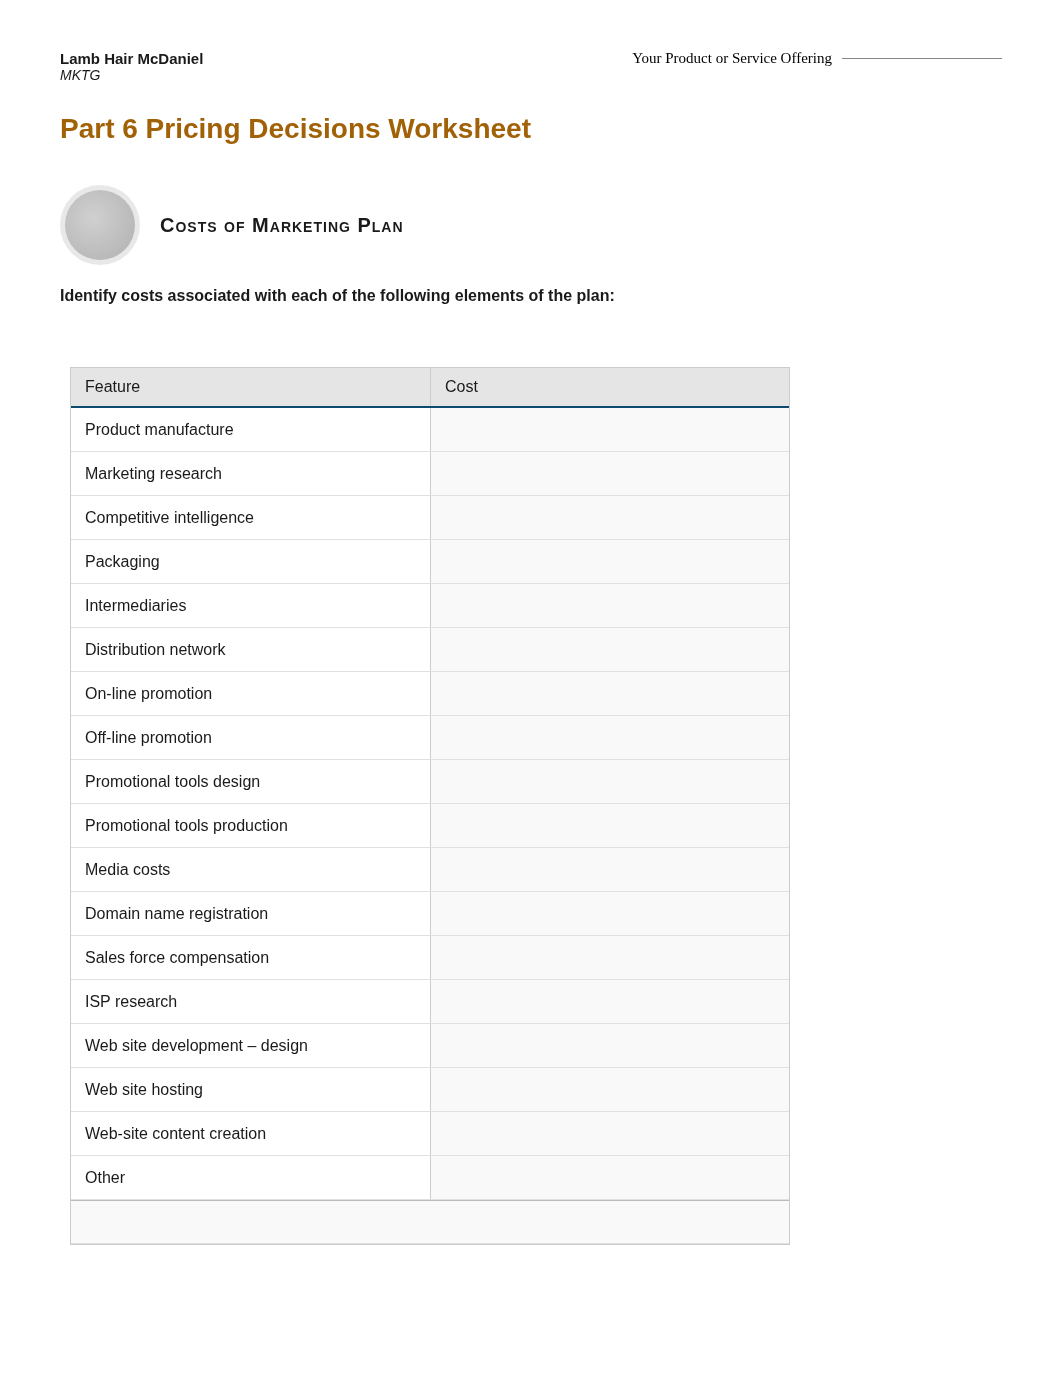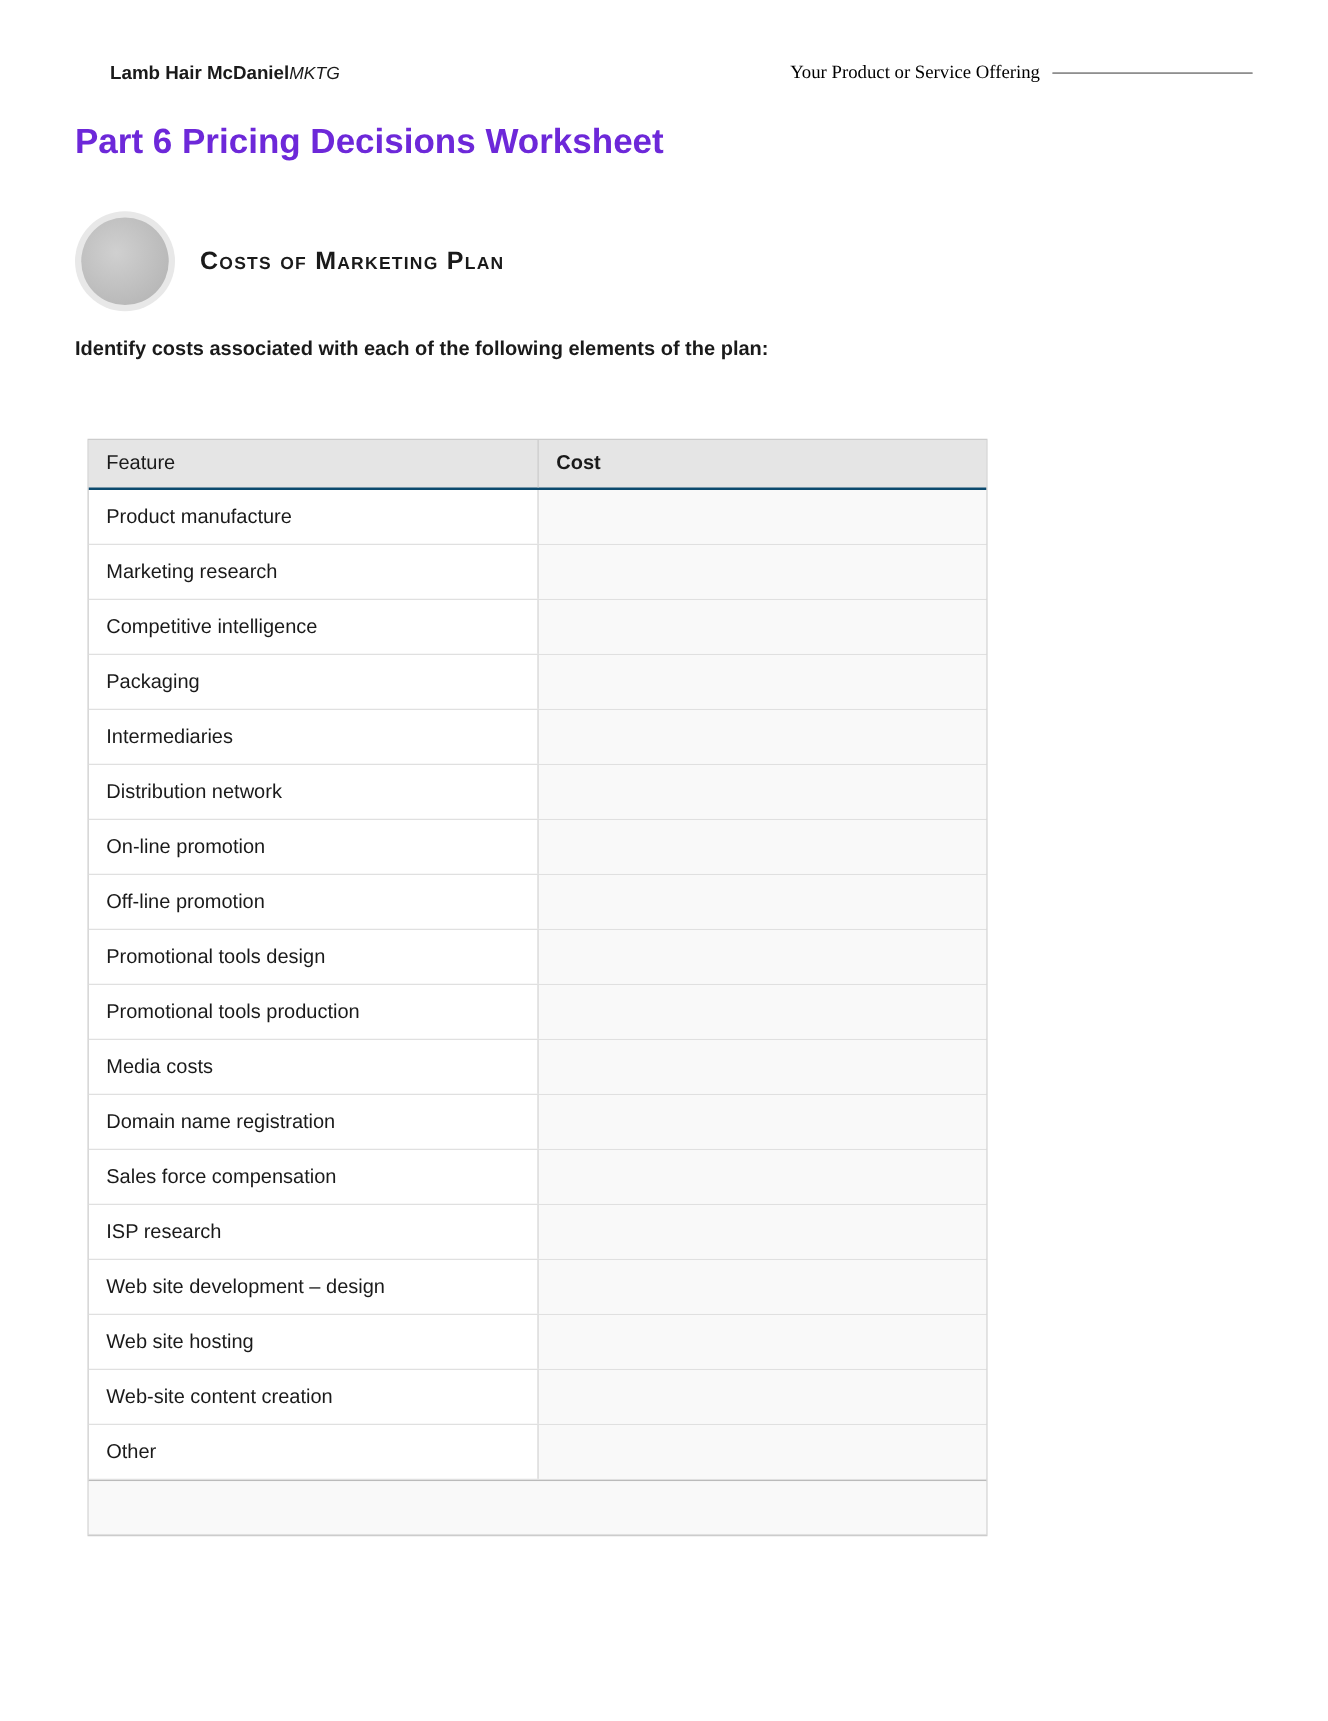--- a/index.html
+++ b/index.html
@@ -27,22 +27,21 @@
     
     .header {
       display: flex;
       justify-content: space-between;
       align-items: flex-start;
       margin-bottom: 30px;
     }
 
     .header-left {
       display: flex;
-      flex-direction: row;
-      margin-left: 28px;
+      flex-direction: column;
     }
 
     .header-title {
       font-size: 15px;
       font-weight: bold;
       font-family: Arial, sans-serif;
       color: #1a1a1a;
     }
 
     .header-subtitle {
@@ -69,21 +68,21 @@
       height: 1px;
       background: #888;
       border-bottom: 1px solid #888;
     }
 
     
     .main-title {
       font-size: 28px;
       font-weight: bold;
       font-family: Arial, sans-serif;
-      color: #6d28d9;
+      color: #a16207;
       margin-bottom: 40px;
       margin-top: 10px;
     }
 
     
     .section-header {
       display: flex;
       align-items: center;
       gap: 20px;
       margin-bottom: 20px;
@@ -148,21 +147,21 @@
       color: #1a1a1a;
       font-weight: normal;
       border-right: 1px solid #ccc;
     }
 
     .table-col-cost-header {
       flex: 1;
       padding: 10px 14px;
       font-size: 16px;
       font-family: Arial, sans-serif;
-      font-weight: bold;
+      font-weight: normal;
       color: #1a1a1a;
     }
 
     .table-row {
       display: flex;
       border-bottom: 1px solid #e0e0e0;
       min-height: 44px;
     }
 
     .table-row.bold-row {

